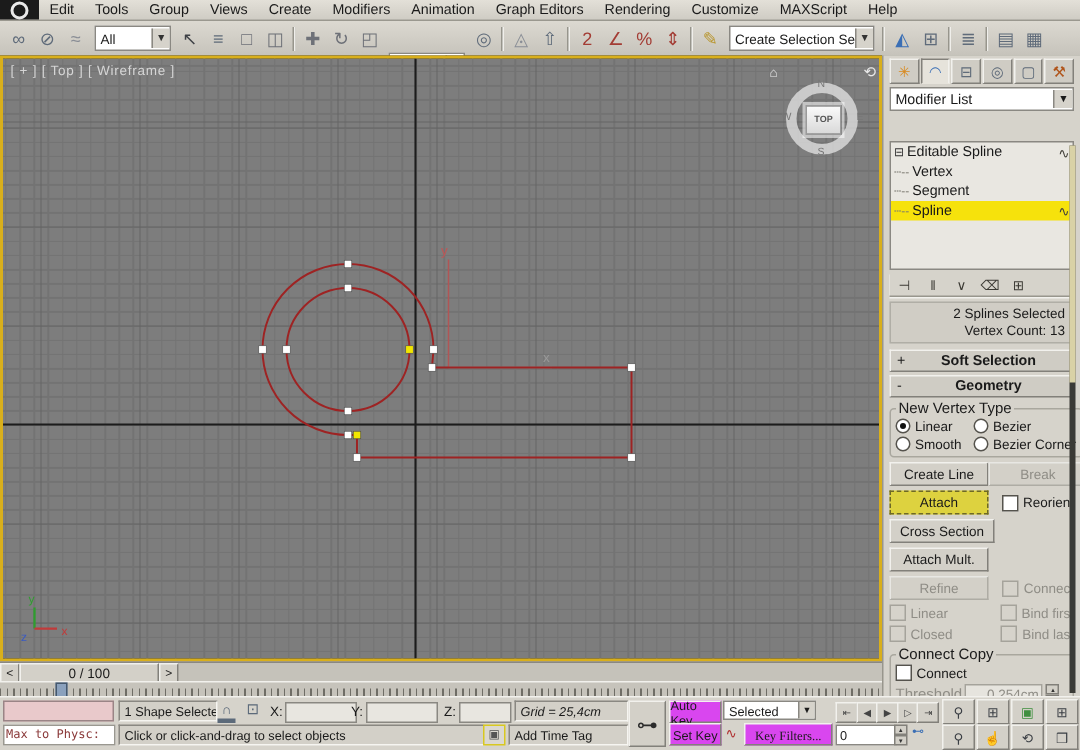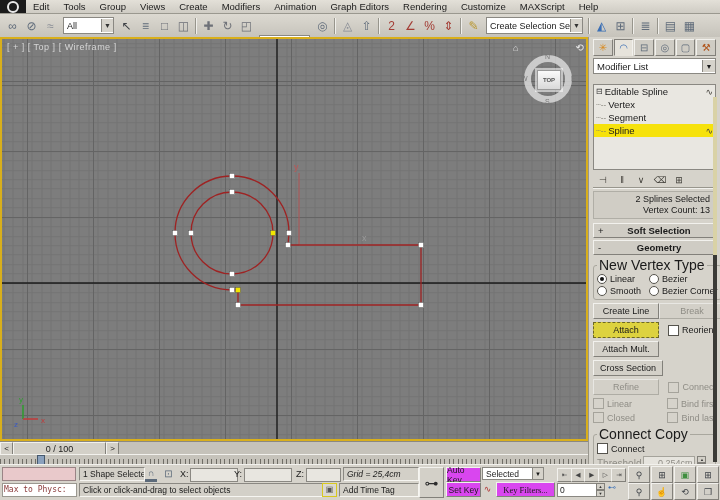--- a/index.html
+++ b/index.html
@@ -50,40 +50,40 @@
   .cmdpanel{position:absolute;left:588px;top:37px;width:132px;height:427px;background:#d6d3cb;
             border-left:1px solid #98968d;overflow:hidden;padding:2px 4px 0 4px;box-sizing:border-box;}
   .cp-tabs{display:flex;gap:1px;height:16px;margin-bottom:3px;}
   .cp-tab{flex:1;height:15px;background:#cfccc4;border:1px solid;border-color:#f2f1ed #82807a #82807a #f2f1ed;
           display:flex;align-items:center;justify-content:center;font-size:10px;}
   .cp-tab.active{background:#e6e3db;border-color:#82807a #f2f1ed #e6e3db #82807a;}
   .row{display:flex;align-items:center;margin-bottom:3px;}
   .cp-name{flex:1;height:13px;background:#fff;border:1px solid #8a8882;font-size:9.5px;padding:0 2px;line-height:13px;}
   .cp-swatch{width:13px;height:13px;background:#d8c98f;border:1px solid #6d6b64;margin-left:3px;}
   .cp-dd{height:14px;background:#fff;border:1px solid #8a8882;display:flex;align-items:center;
-         justify-content:space-between;font-size:9.5px;padding-left:3px;margin-bottom:10px;}
+         justify-content:space-between;font-size:9.5px;padding-left:3px;margin-bottom:20px;}
   .cp-dd .arr{width:12px;height:12px;background:#d6d3cb;border-left:1px solid #8a8882;font-size:7px;
               display:flex;align-items:center;justify-content:center;}
   .cp-stack{height:84px;background:#e9e7e1;border:1px solid #8a8882;overflow:hidden;margin-bottom:2px;}
   .stk-row{height:13px;display:flex;align-items:center;font-size:9.5px;padding:0 2px;white-space:nowrap;}
   .stk-row.sel{background:#f6e20c;}
   .stk-exp{font-size:8px;margin-right:2px;color:#333;}
   .stk-tree{color:#7a786f;margin-right:2px;font-size:8px;}
   .stk-trail{margin-left:auto;font-size:9px;color:#44423c;}
   .cp-stackbtns{display:flex;align-items:center;gap:3px;height:15px;border-bottom:1px solid #98968d;
                 box-shadow:0 1px 0 #f2f1ed;margin-bottom:3px;padding-left:2px;}
   .sb-ico{width:16px;height:13px;display:flex;align-items:center;justify-content:center;font-size:9px;color:#3c3a34;}
   .cp-info{border:1px solid #b0aea6;background:#d0cdc5;font-size:9px;text-align:right;
            padding:2px 5px;margin-bottom:4px;line-height:11px;}
   .rollout{height:13px;background:#cfccc4;border:1px solid;border-color:#f2f1ed #82807a #82807a #f2f1ed;
            display:flex;align-items:center;font-size:9.5px;font-weight:bold;margin-bottom:2px;padding:0 4px;}
   .rollout .pm{width:9px;font-weight:normal;}
   .rollout .rlabel{flex:1;text-align:center;}
   fieldset{border:1px solid #a9a79e;border-radius:3px;margin:0 0 3px 0;padding:1px 3px 3px 3px;}
-  legend{font-size:14px;padding:0 2px;}
+  legend{font-size:10px;padding:0 2px;}
   .opt-grid{display:grid;grid-template-columns:52px auto;row-gap:2px;}
   .opt{display:flex;align-items:center;font-size:9px;gap:3px;white-space:nowrap;}
   .radio{width:8px;height:8px;border-radius:50%;border:1px solid #55534d;background:#fff;position:relative;flex:none;}
   .radio.sel::after{content:"";position:absolute;left:2px;top:2px;width:4px;height:4px;border-radius:50%;background:#111;}
   .cb{width:9px;height:9px;border:1px solid #55534d;background:#fff;flex:none;}
   .cb.dis{border-color:#a5a39b;background:#d6d3cb;}
   .dis-t{color:#8f8d86;}
   .btn{height:14px;background:#d3d0c8;border:1px solid;border-color:#f2f1ed #82807a #82807a #f2f1ed;
        font-size:9px;display:flex;align-items:center;justify-content:center;padding:0 3px;}
   .btn.w{width:58px;flex:none;}
@@ -357,25 +357,25 @@
       <div class="btn w dis">Break</div>
     </div>
     <div class="two">
       <div class="btn w on">Attach</div>
       <label class="opt">
         <span class="cb"></span>
         <span>Reorient</span>
       </label>
     </div>
     <div class="two">
+      <div class="btn" style="width:62px">Cross Section</div>
+      <span></span>
+    </div>
+    <div class="two">
       <div class="btn w">Attach Mult.</div>
-      <span></span>
-    </div>
-    <div class="two">
-      <div class="btn" style="width:62px">Cross Section</div>
       <span></span>
     </div>
     <div class="two">
       <div class="btn w dis">Refine</div>
       <label class="opt">
         <span class="cb dis"></span>
         <span class="dis-t">Connect</span>
       </label>
     </div>
     <div class="two">

